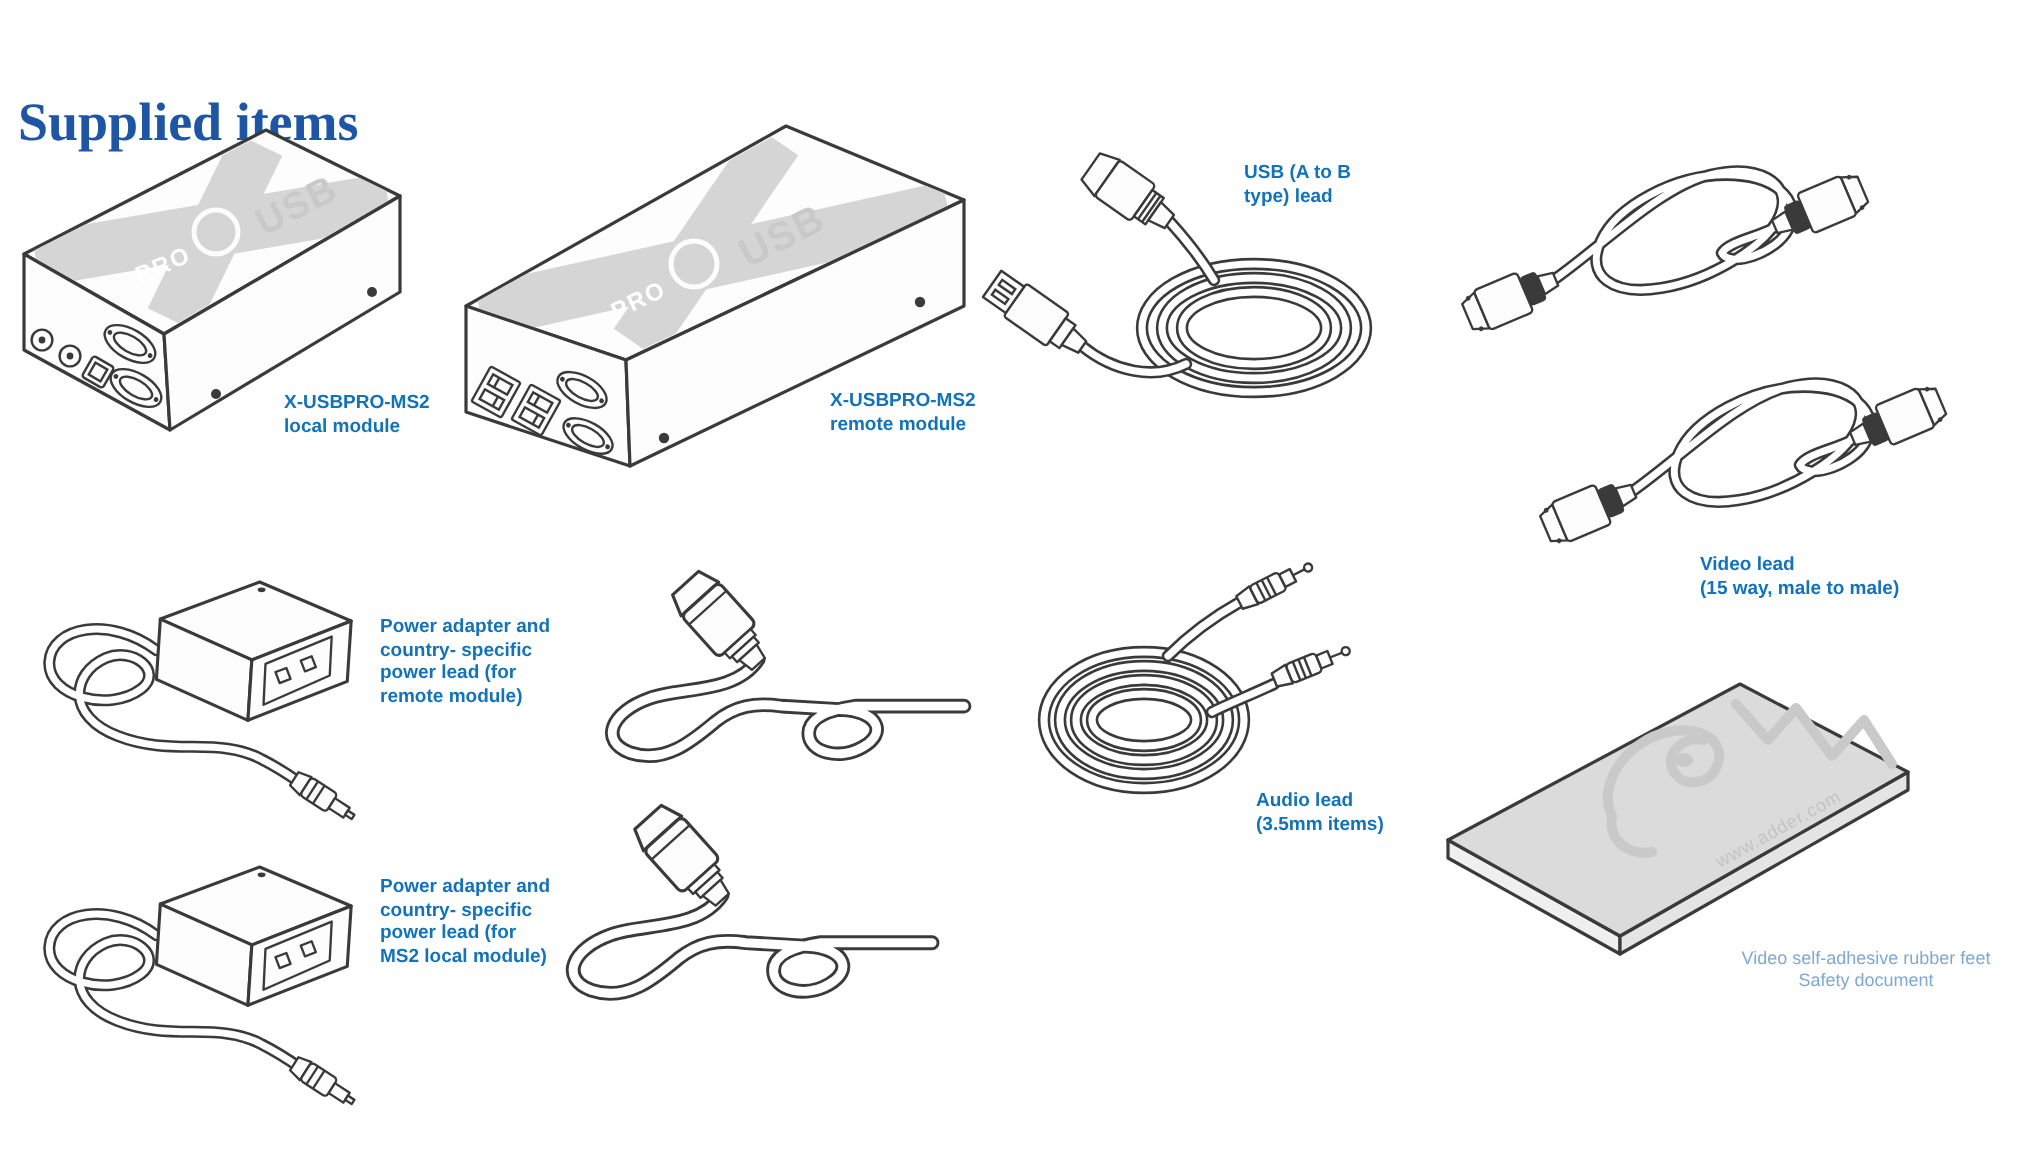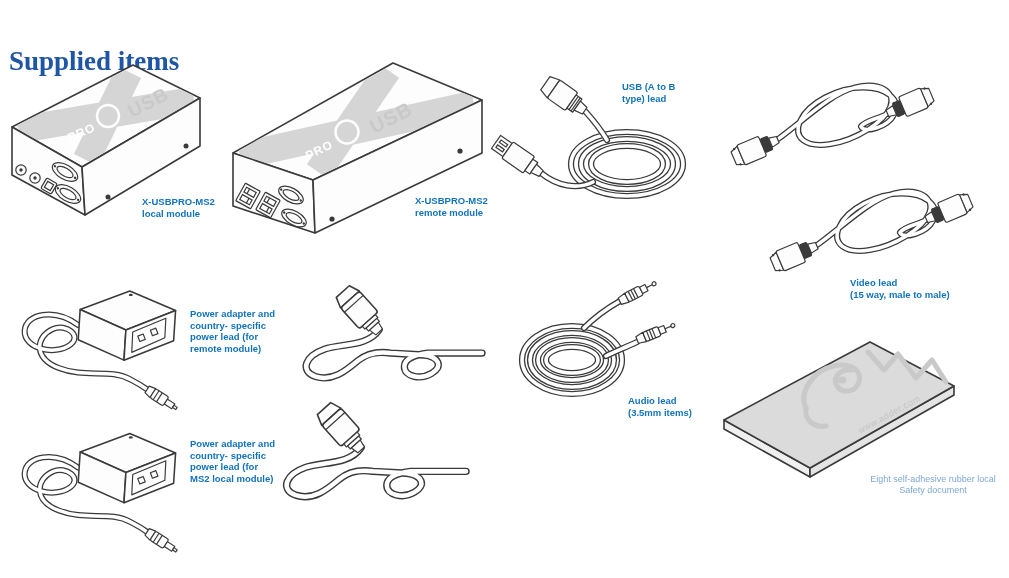--- a/index.html
+++ b/index.html
@@ -363,17 +363,17 @@
       <g>
         <path class="wm" d="M 88,72 C 80,56 96,34 116,30 C 134,26 146,36 140,48 C 136,57 122,58 118,48 C 115,40 124,32 134,34"></path>
         <path class="wm" d="M 88,72 C 86,84 96,92 108,90"></path>
         <path class="wm" d="M150,16 L166,34 L180,18 L198,42 L214,24 L228,46"></path>
         <ellipse cx="124" cy="44" rx="4.5" ry="3.5" fill="#c9c9c9"></ellipse>
       </g>
       <text transform="translate(142,98) rotate(-29)" font-family="Liberation Sans, sans-serif" font-size="9" fill="#c3c3c3" letter-spacing="0.5">www.adder.com</text>
     </g>
   </svg>
   <div class="wallet-items" style="left:860px; top:474px; width:146px;">
-    <div>Eight self-adhesive rubber local</div>
+    <div>Video self-adhesive rubber feet</div>
     <div>Safety document</div>
   </div>
 
 </div>
 
 </body></html>

